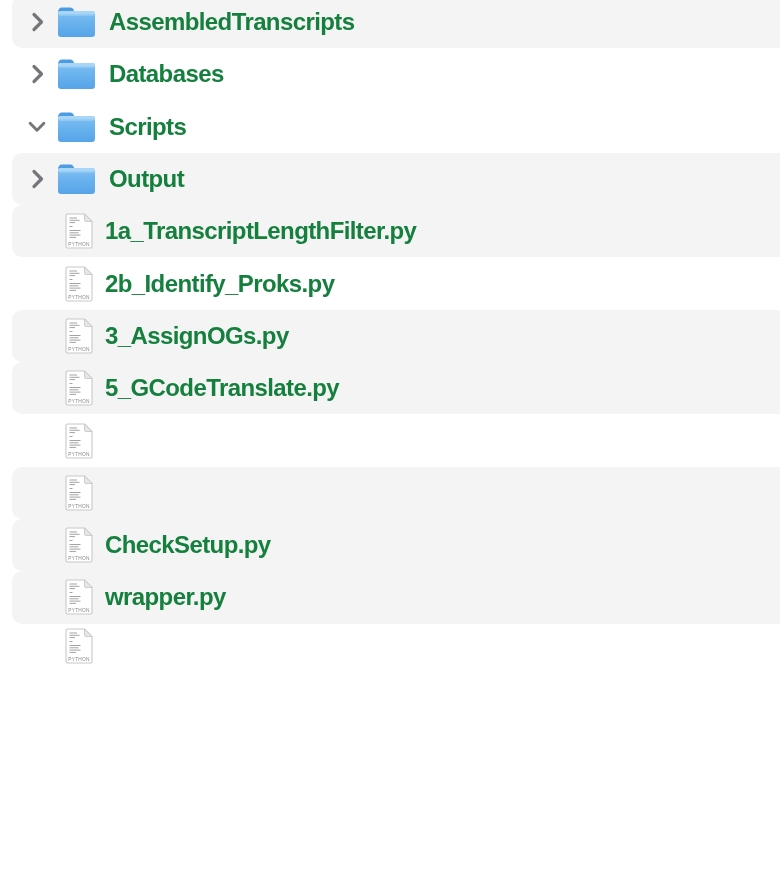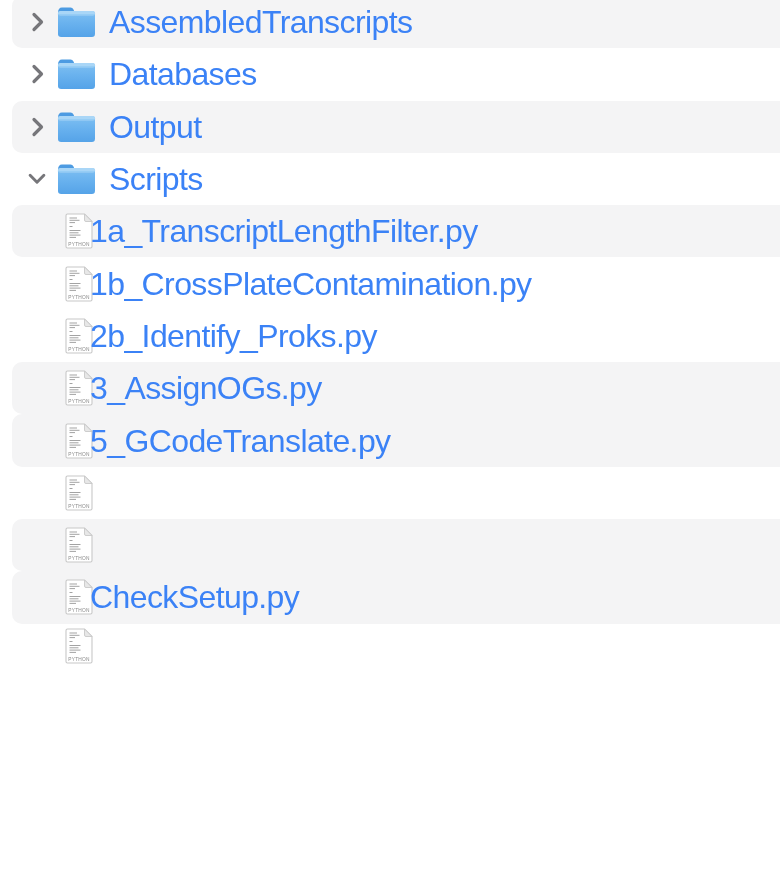--- a/index.html
+++ b/index.html
@@ -33,27 +33,28 @@
   }
   .icon-file {
     position: absolute; left: 64px; top: 50%;
     transform: translateY(-50%);
     width: 30px; height: 38px;
   }
   .row.partial .icon-file { top: 3px; transform: none; }
   .label {
     position: absolute; top: 50%;
     transform: translateY(-50%);
-    font-size: 32px;
+    font-size: 24px;
     letter-spacing: -0.6px;
-    color: #3b82f6;
+    color: #15803d;
     white-space: nowrap;
+    font-weight: bold;
   }
   .row.folder .label { left: 109px; }
-  .row.file .label { left: 90px; }
+  .row.file .label { left: 105px; }
   svg { display: block; }
 </style>
 </head>
 <body>
 
 <div class="finder">
   <div class="rows" id="rows">
       <div class="row folder">
         <div class="stripe"></div>
         <span class="chev">
@@ -95,65 +96,65 @@
             </defs>
             <path d="M2 8 Q2 2.5 6 2.5 L14.5 2.5 Q16.5 2.5 17.5 4.5 L19 8 Z" fill="#4d9be2"></path>
             <rect x="2" y="6" width="37" height="26" rx="3.2" fill="url(#fb)"></rect>
             <rect x="2" y="6" width="37" height="4.5" rx="2.2" fill="#a9d6f7"></rect>
             <rect x="2" y="9" width="37" height="1.2" fill="#8ec9f4" opacity="0.7"></rect>
           </svg>
         </span>
         <span class="label">Databases</span>
       </div>
       <div class="row folder">
-        <div class="stripe"></div>
         <span class="chev">
-          <svg width="13" height="24" viewBox="0 0 13 24">
-            <path d="M3 4.5 L10.5 12 L3 19.5" fill="none" stroke="#76767a" stroke-width="3.2" stroke-linecap="round" stroke-linejoin="round"></path>
+          <svg width="24" height="14" viewBox="0 0 24 14">
+            <path d="M4.5 3 L12 10.5 L19.5 3" fill="none" stroke="#76767a" stroke-width="3.2" stroke-linecap="round" stroke-linejoin="round"></path>
           </svg>
         </span>
         <span class="icon-folder">
           <svg width="41" height="34" viewBox="0 0 41 34">
             <defs>
               <linearGradient id="fb" x1="0" y1="0" x2="0" y2="1">
                 <stop offset="0" stop-color="#7fc0f2"></stop>
                 <stop offset="0.5" stop-color="#68b1ee"></stop>
                 <stop offset="1" stop-color="#55a3e8"></stop>
               </linearGradient>
             </defs>
             <path d="M2 8 Q2 2.5 6 2.5 L14.5 2.5 Q16.5 2.5 17.5 4.5 L19 8 Z" fill="#4d9be2"></path>
             <rect x="2" y="6" width="37" height="26" rx="3.2" fill="url(#fb)"></rect>
             <rect x="2" y="6" width="37" height="4.5" rx="2.2" fill="#a9d6f7"></rect>
             <rect x="2" y="9" width="37" height="1.2" fill="#8ec9f4" opacity="0.7"></rect>
           </svg>
         </span>
-        <span class="label">Output</span>
+        <span class="label">Scripts</span>
       </div>
       <div class="row folder">
+        <div class="stripe"></div>
         <span class="chev">
-          <svg width="24" height="14" viewBox="0 0 24 14">
-            <path d="M4.5 3 L12 10.5 L19.5 3" fill="none" stroke="#76767a" stroke-width="3.2" stroke-linecap="round" stroke-linejoin="round"></path>
+          <svg width="13" height="24" viewBox="0 0 13 24">
+            <path d="M3 4.5 L10.5 12 L3 19.5" fill="none" stroke="#76767a" stroke-width="3.2" stroke-linecap="round" stroke-linejoin="round"></path>
           </svg>
         </span>
         <span class="icon-folder">
           <svg width="41" height="34" viewBox="0 0 41 34">
             <defs>
               <linearGradient id="fb" x1="0" y1="0" x2="0" y2="1">
                 <stop offset="0" stop-color="#7fc0f2"></stop>
                 <stop offset="0.5" stop-color="#68b1ee"></stop>
                 <stop offset="1" stop-color="#55a3e8"></stop>
               </linearGradient>
             </defs>
             <path d="M2 8 Q2 2.5 6 2.5 L14.5 2.5 Q16.5 2.5 17.5 4.5 L19 8 Z" fill="#4d9be2"></path>
             <rect x="2" y="6" width="37" height="26" rx="3.2" fill="url(#fb)"></rect>
             <rect x="2" y="6" width="37" height="4.5" rx="2.2" fill="#a9d6f7"></rect>
             <rect x="2" y="9" width="37" height="1.2" fill="#8ec9f4" opacity="0.7"></rect>
           </svg>
         </span>
-        <span class="label">Scripts</span>
+        <span class="label">Output</span>
       </div>
       <div class="row file">
         <div class="stripe"></div>
         <span class="icon-file">
           <svg width="30" height="38" viewBox="0 0 30 38">
             <path d="M2 3.5 Q2 2 3.5 2 L20.5 2 L28 9.5 L28 34.5 Q28 36 26.5 36 L3.5 36 Q2 36 2 34.5 Z" fill="#ffffff" stroke="#c8c8c8" stroke-width="1.1"></path>
             <path d="M20.5 2 L28 9.5 L22 9.5 Q20.5 9.5 20.5 8 Z" fill="#e7e7e7" stroke="#c8c8c8" stroke-width="0.9"></path>
             <g stroke="#a3a3a3" stroke-width="1">
               <line x1="5.5" y1="6" x2="13" y2="6"></line>
               <line x1="5.5" y1="8.3" x2="15.5" y2="8.3"></line>
@@ -180,40 +181,20 @@
               <line x1="5.5" y1="10.6" x2="11" y2="10.6"></line>
               <line x1="5.5" y1="14.5" x2="8.5" y2="14.5"></line>
               <line x1="5.5" y1="18.5" x2="16.5" y2="18.5"></line>
               <line x1="5.5" y1="20.8" x2="14.5" y2="20.8"></line>
               <line x1="5.5" y1="23.1" x2="16.5" y2="23.1"></line>
               <line x1="5.5" y1="25.4" x2="12" y2="25.4"></line>
             </g>
             <text x="15" y="33.5" font-family="Liberation Sans, sans-serif" font-size="4.8" fill="#8a8a8a" text-anchor="middle" letter-spacing="0.25">PYTHON</text>
           </svg>
         </span>
-        <span class="label">1b_CrossPlateContamination.py</span>
-      </div>
-      <div class="row file">
-        <span class="icon-file">
-          <svg width="30" height="38" viewBox="0 0 30 38">
-            <path d="M2 3.5 Q2 2 3.5 2 L20.5 2 L28 9.5 L28 34.5 Q28 36 26.5 36 L3.5 36 Q2 36 2 34.5 Z" fill="#ffffff" stroke="#c8c8c8" stroke-width="1.1"></path>
-            <path d="M20.5 2 L28 9.5 L22 9.5 Q20.5 9.5 20.5 8 Z" fill="#e7e7e7" stroke="#c8c8c8" stroke-width="0.9"></path>
-            <g stroke="#a3a3a3" stroke-width="1">
-              <line x1="5.5" y1="6" x2="13" y2="6"></line>
-              <line x1="5.5" y1="8.3" x2="15.5" y2="8.3"></line>
-              <line x1="5.5" y1="10.6" x2="11" y2="10.6"></line>
-              <line x1="5.5" y1="14.5" x2="8.5" y2="14.5"></line>
-              <line x1="5.5" y1="18.5" x2="16.5" y2="18.5"></line>
-              <line x1="5.5" y1="20.8" x2="14.5" y2="20.8"></line>
-              <line x1="5.5" y1="23.1" x2="16.5" y2="23.1"></line>
-              <line x1="5.5" y1="25.4" x2="12" y2="25.4"></line>
-            </g>
-            <text x="15" y="33.5" font-family="Liberation Sans, sans-serif" font-size="4.8" fill="#8a8a8a" text-anchor="middle" letter-spacing="0.25">PYTHON</text>
-          </svg>
-        </span>
         <span class="label">2b_Identify_Proks.py</span>
       </div>
       <div class="row file">
         <div class="stripe"></div>
         <span class="icon-file">
           <svg width="30" height="38" viewBox="0 0 30 38">
             <path d="M2 3.5 Q2 2 3.5 2 L20.5 2 L28 9.5 L28 34.5 Q28 36 26.5 36 L3.5 36 Q2 36 2 34.5 Z" fill="#ffffff" stroke="#c8c8c8" stroke-width="1.1"></path>
             <path d="M20.5 2 L28 9.5 L22 9.5 Q20.5 9.5 20.5 8 Z" fill="#e7e7e7" stroke="#c8c8c8" stroke-width="0.9"></path>
             <g stroke="#a3a3a3" stroke-width="1">
               <line x1="5.5" y1="6" x2="13" y2="6"></line>
@@ -303,20 +284,41 @@
               <line x1="5.5" y1="14.5" x2="8.5" y2="14.5"></line>
               <line x1="5.5" y1="18.5" x2="16.5" y2="18.5"></line>
               <line x1="5.5" y1="20.8" x2="14.5" y2="20.8"></line>
               <line x1="5.5" y1="23.1" x2="16.5" y2="23.1"></line>
               <line x1="5.5" y1="25.4" x2="12" y2="25.4"></line>
             </g>
             <text x="15" y="33.5" font-family="Liberation Sans, sans-serif" font-size="4.8" fill="#8a8a8a" text-anchor="middle" letter-spacing="0.25">PYTHON</text>
           </svg>
         </span>
         <span class="label">CheckSetup.py</span>
+      </div>
+      <div class="row file">
+        <div class="stripe"></div>
+        <span class="icon-file">
+          <svg width="30" height="38" viewBox="0 0 30 38">
+            <path d="M2 3.5 Q2 2 3.5 2 L20.5 2 L28 9.5 L28 34.5 Q28 36 26.5 36 L3.5 36 Q2 36 2 34.5 Z" fill="#ffffff" stroke="#c8c8c8" stroke-width="1.1"></path>
+            <path d="M20.5 2 L28 9.5 L22 9.5 Q20.5 9.5 20.5 8 Z" fill="#e7e7e7" stroke="#c8c8c8" stroke-width="0.9"></path>
+            <g stroke="#a3a3a3" stroke-width="1">
+              <line x1="5.5" y1="6" x2="13" y2="6"></line>
+              <line x1="5.5" y1="8.3" x2="15.5" y2="8.3"></line>
+              <line x1="5.5" y1="10.6" x2="11" y2="10.6"></line>
+              <line x1="5.5" y1="14.5" x2="8.5" y2="14.5"></line>
+              <line x1="5.5" y1="18.5" x2="16.5" y2="18.5"></line>
+              <line x1="5.5" y1="20.8" x2="14.5" y2="20.8"></line>
+              <line x1="5.5" y1="23.1" x2="16.5" y2="23.1"></line>
+              <line x1="5.5" y1="25.4" x2="12" y2="25.4"></line>
+            </g>
+            <text x="15" y="33.5" font-family="Liberation Sans, sans-serif" font-size="4.8" fill="#8a8a8a" text-anchor="middle" letter-spacing="0.25">PYTHON</text>
+          </svg>
+        </span>
+        <span class="label">wrapper.py</span>
       </div>
       <div class="row file partial">
         <span class="icon-file">
           <svg width="30" height="38" viewBox="0 0 30 38">
             <path d="M2 3.5 Q2 2 3.5 2 L20.5 2 L28 9.5 L28 34.5 Q28 36 26.5 36 L3.5 36 Q2 36 2 34.5 Z" fill="#ffffff" stroke="#c8c8c8" stroke-width="1.1"></path>
             <path d="M20.5 2 L28 9.5 L22 9.5 Q20.5 9.5 20.5 8 Z" fill="#e7e7e7" stroke="#c8c8c8" stroke-width="0.9"></path>
             <g stroke="#a3a3a3" stroke-width="1">
               <line x1="5.5" y1="6" x2="13" y2="6"></line>
               <line x1="5.5" y1="8.3" x2="15.5" y2="8.3"></line>
               <line x1="5.5" y1="10.6" x2="11" y2="10.6"></line>

